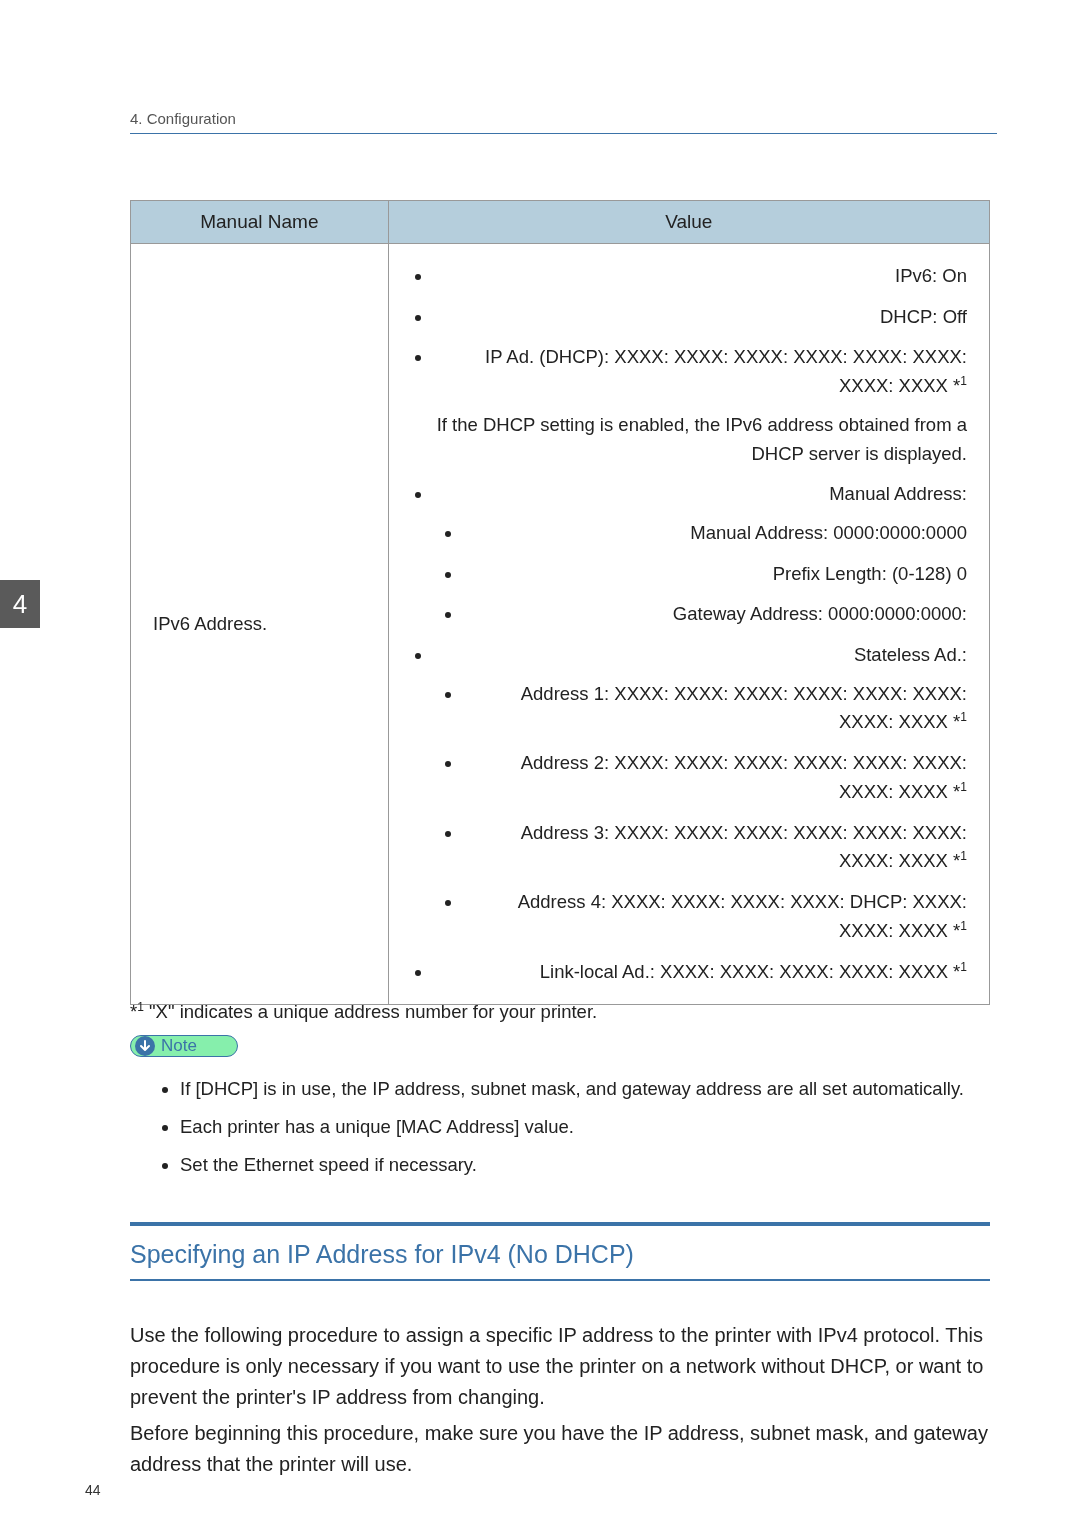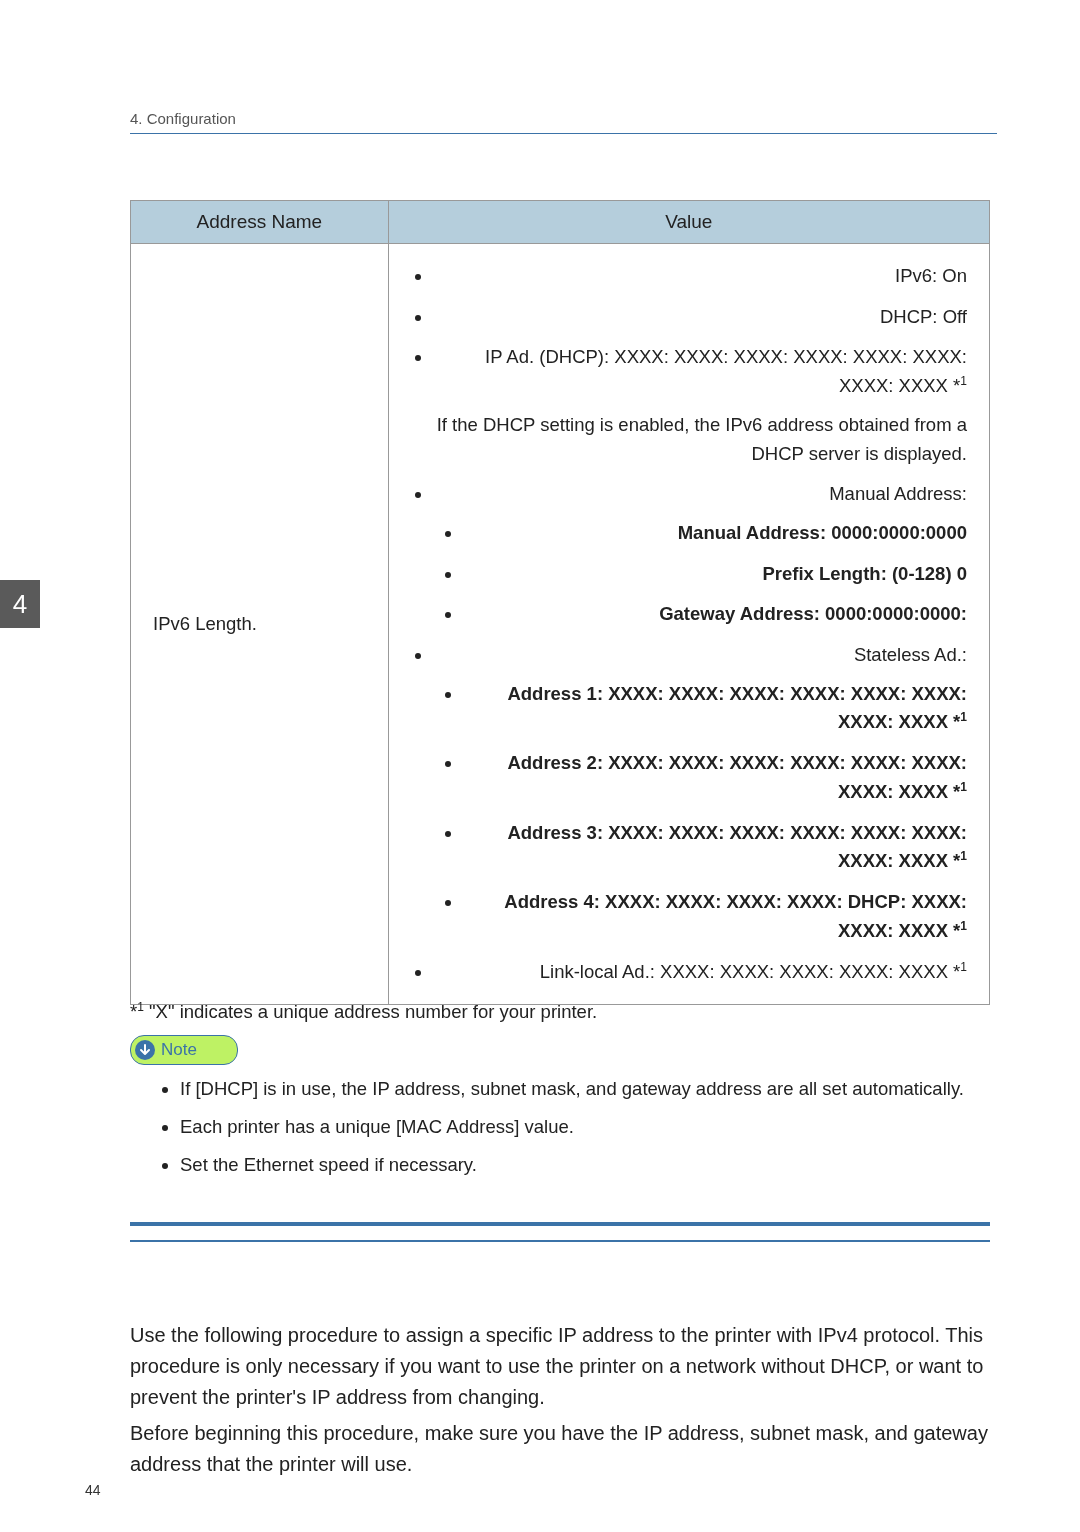--- a/index.html
+++ b/index.html
@@ -71,21 +71,21 @@
     color: #222;
     padding: 18px 22px 18px 22px;
     line-height: 1.55;
     vertical-align: middle;
   }
   td.name-cell { vertical-align: middle; font-weight: 300; }
   ul.lvl1 { list-style: disc; padding-left: 22px; margin: 0; }
   ul.lvl1 > li { margin-bottom: 12px; text-align: right; }
   ul.lvl1 > li:last-child { margin-bottom: 0; }
   ul.lvl2 { list-style: disc; padding-left: 30px; margin-top: 10px; }
-  ul.lvl2 > li { margin-bottom: 12px; font-weight: bold; }
+  ul.lvl2 > li { margin-bottom: 12px; }
   ul.lvl2 > li:last-child { margin-bottom: 0; }
   .sup { font-size: 12px; vertical-align: super; }
   .cond-note {
     margin-top: 10px;
     margin-bottom: 10px;
   }
   .footnote {
     position: absolute;
     top: 1000px;
     left: 130px;
@@ -99,24 +99,24 @@
     top: 1035px;
     left: 130px;
     display: flex;
     align-items: center;
   }
   .note-pill {
     display: flex;
     align-items: center;
     border: 1.5px solid #3b73a8;
     border-radius: 14px 14px 14px 14px;
-    height: 30px;
+    height: 22px;
     padding-right: 40px;
     padding-left: 4px;
-    background: #bef264;
+    background: #86efac;
   }
   .note-icon {
     width: 20px;
     height: 20px;
     border-radius: 50%;
     background: #3b73a8;
     color: #fff;
     font-size: 14px;
     display: flex;
     align-items: center;
@@ -176,27 +176,27 @@
   <div class="header-text">4. Configuration</div>
   <hr class="header-rule">
 </div>
 
 <div class="side-tab">4</div>
 
 <div class="table-wrap">
   <table>
     <thead>
       <tr>
-        <th class="col-name">Address Name</th>
+        <th class="col-name">Manual Name</th>
         <th class="col-val">Value</th>
       </tr>
     </thead>
     <tbody>
       <tr>
-        <td class="name-cell">IPv6 Length.</td>
+        <td class="name-cell">IPv6 Address.</td>
         <td>
           <ul class="lvl1">
             <li>IPv6: On</li>
             <li>DHCP: Off</li>
             <li>
               <span>IP Ad. (DHCP): XXXX: XXXX: XXXX: XXXX: XXXX: XXXX: XXXX: XXXX *</span><span class="sup">1</span>
               <div class="cond-note">If the DHCP setting is enabled, the IPv6 address obtained from a DHCP server is displayed.</div>
             </li>
             <li>
               <span>Manual Address:</span>
@@ -251,19 +251,20 @@
 <div class="notes-list">
   <ul>
     <li>If [DHCP] is in use, the IP address, subnet mask, and gateway address are all set automatically.</li>
     <li>Each printer has a unique [MAC Address] value.</li>
     <li>Set the Ethernet speed if necessary.</li>
   </ul>
 </div>
 
 <div class="section-heading-wrap">
   <div class="sh-top"></div>
+  <div class="sh-title">Specifying an IP Address for IPv4 (No DHCP)</div>
   <div class="sh-bottom"></div>
 </div>
 
 <div class="body-para para1">Use the following procedure to assign a specific IP address to the printer with IPv4 protocol. This procedure is only necessary if you want to use the printer on a network without DHCP, or want to prevent the printer's IP address from changing.</div>
 <div class="body-para para2">Before beginning this procedure, make sure you have the IP address, subnet mask, and gateway address that the printer will use.</div>
 
 <div class="page-num">44</div>
 
 </body></html>

